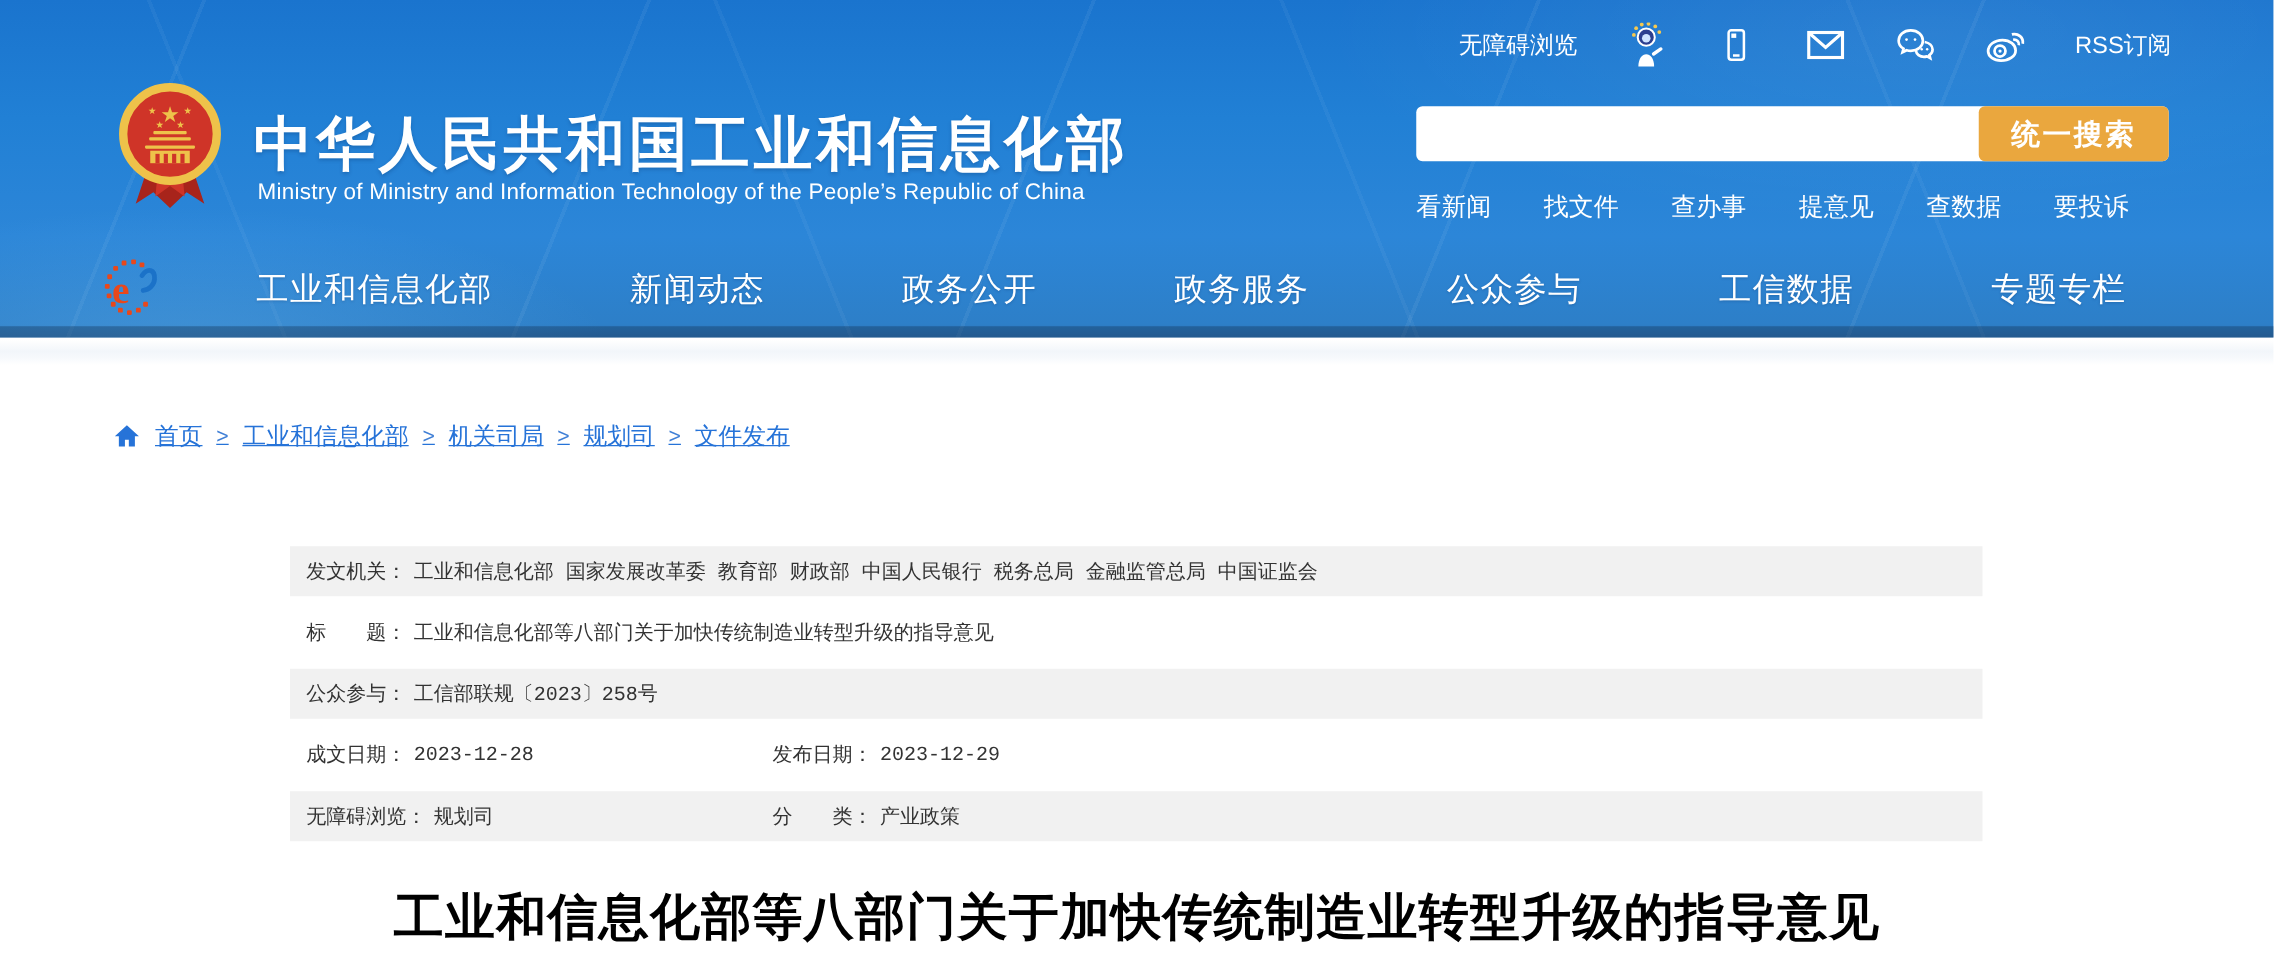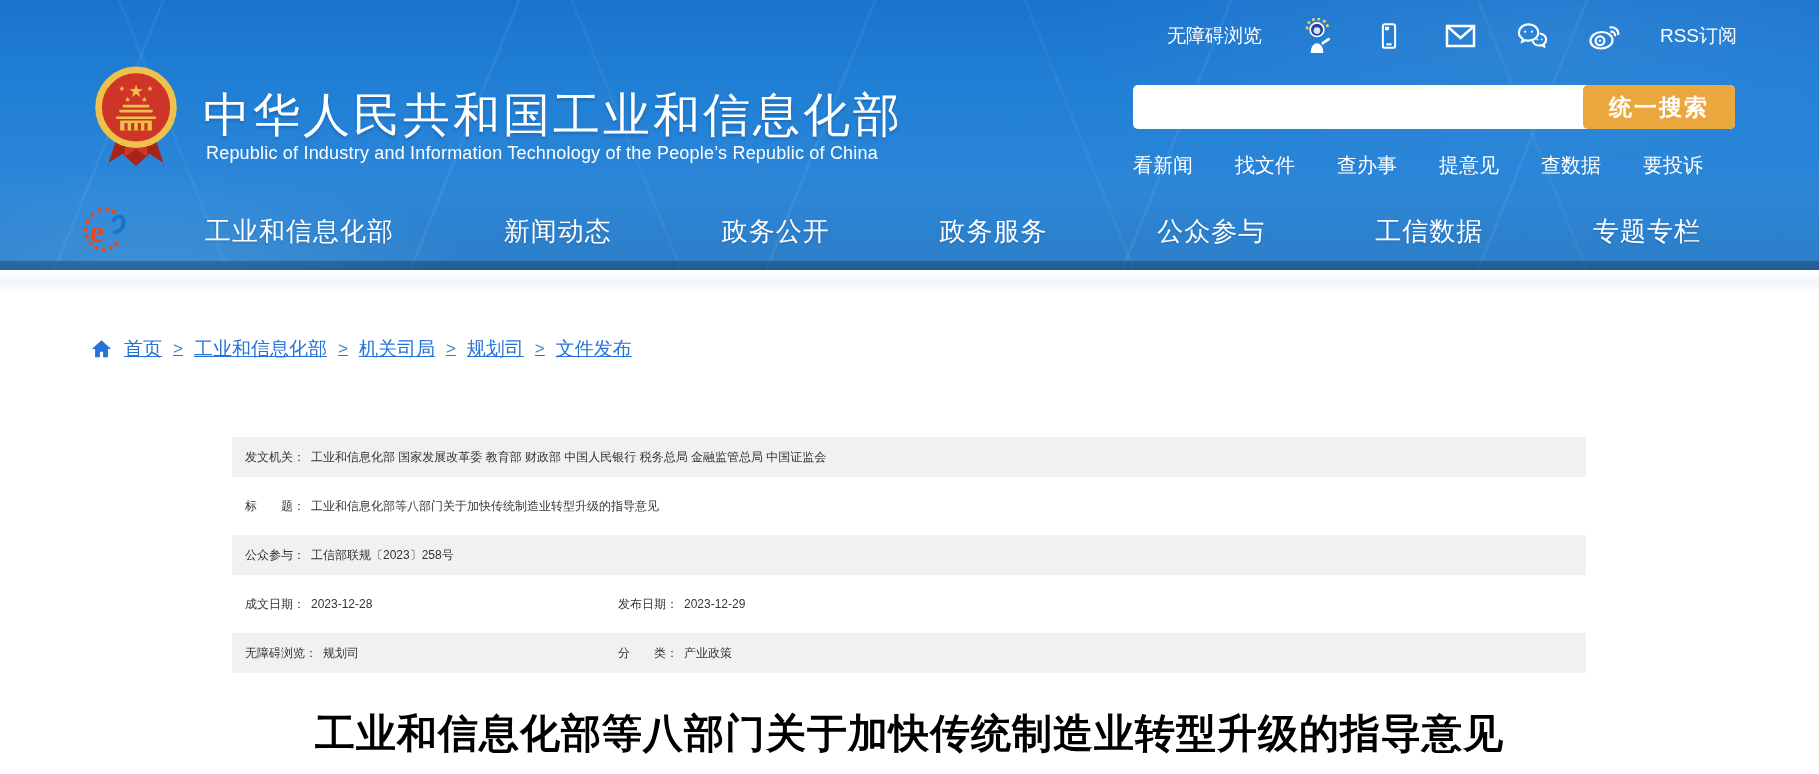--- a/index.html
+++ b/index.html
@@ -20,21 +20,21 @@
 
   
   .topbar { position:absolute; top:16px; right:82px; display:flex; align-items:center; gap:38px;
     color:#fff; font-size:19px; height:40px; }
   .topbar .tb-link { cursor:pointer; white-space:nowrap; }
   .tb-icon { width:34px; height:36px; display:flex; align-items:center; justify-content:center; cursor:pointer; }
   .tb-icon svg { display:block; }
 
   
   .emblem { position:absolute; left:94px; top:64px; width:84px; height:104px; }
-  .site-title { position:absolute; left:203px; top:84px; color:#fff; font-size:47px; font-weight:400;
+  .site-title { position:absolute; left:203px; top:84px; color:#fff; font-size:47px; font-weight:700;
     letter-spacing:3px; white-space:nowrap; text-shadow:0 2px 3px rgba(0,40,90,.25); cursor:pointer; }
   .site-subtitle { position:absolute; left:206px; top:143px; color:#fff; font-size:18px; letter-spacing:.2px; white-space:nowrap; }
 
   
   .searchbox { position:absolute; left:1133px; top:85px; width:602px; height:44px; }
   .searchbox input { position:absolute; left:0; top:0; width:602px; height:44px; border:none; outline:none;
     border-radius:5px; padding:0 165px 0 16px; font-size:18px; color:#333; background:#fff; }
   .searchbox button { position:absolute; right:0; top:0; width:152px; height:44px; border:none;
     background:#eaa73e; color:#fff; font-size:23px; font-weight:700; letter-spacing:2px;
     border-radius:5px; cursor:pointer; font-family:Liberation Sans, sans-serif; }
@@ -55,26 +55,26 @@
     background:linear-gradient(180deg,#ffffff 0%,#f2f6fa 45%,#f6f9fc 70%,#ffffff 100%); }
 
   .breadcrumb { position:absolute; left:90px; top:336px; display:flex; align-items:center; gap:11px;
     font-size:19px; color:#2673d8;text-decoration:underline; }
   .breadcrumb .crumb { cursor:pointer; white-space:nowrap; }
   .breadcrumb .sep { color:#3f7fd6; font-size:17px; }
   .home-icon { width:23px; height:22px; display:flex; align-items:center; cursor:pointer; }
 
   .doc-table { position:absolute; left:232px; top:437px; width:1354px; }
   .doc-row { height:40px; margin-bottom:9px; display:flex; align-items:center; padding-left:13px;
-    font-size:12px; color:#333; }
+    font-size:16px; color:#333; }
   .doc-row.gray { background:#f1f1f1; }
   .doc-cell { display:flex; align-items:center; }
   .doc-cell.c1 { width:373px; flex:none; }
   .doc-cell .lbl { white-space:pre; }
-  .doc-cell .val { margin-left:6px; white-space:nowrap; }
+  .doc-cell .val { margin-left:6px; white-space:nowrap;font-family:Liberation Mono, monospace; }
 
   .article-title { position:absolute; left:0; top:706px; width:1819px; text-align:center;
     font-size:40px; font-weight:700; color:#000; letter-spacing:1px; }
 </style>
 </head>
 <body>
 
 <div id="app">
 
   <header id="site-header">
@@ -149,21 +149,21 @@
         <rect x="31" y="68" width="38" height="12"></rect>
       </g>
       <g fill="#cf3428">
         <rect x="36" y="71" width="4" height="9"></rect>
           <rect x="44" y="71" width="4" height="9"></rect>
         <rect x="52" y="71" width="4" height="9"></rect>
           <rect x="60" y="71" width="4" height="9"></rect>
       </g>
     </svg>
     <div class="site-title">中华人民共和国工业和信息化部</div>
-    <div class="site-subtitle">Republic of Industry and Information Technology of the People’s Republic of China</div>
+    <div class="site-subtitle">Ministry of Ministry and Information Technology of the People’s Republic of China</div>
 
     <div class="searchbox">
       <input type="text" placeholder="" style="">
       <button>统一搜索</button>
     </div>
     <div class="quicklinks">
       <span>看新闻</span>
       <span>找文件</span>
       <span>查办事</span>
       <span>提意见</span>

